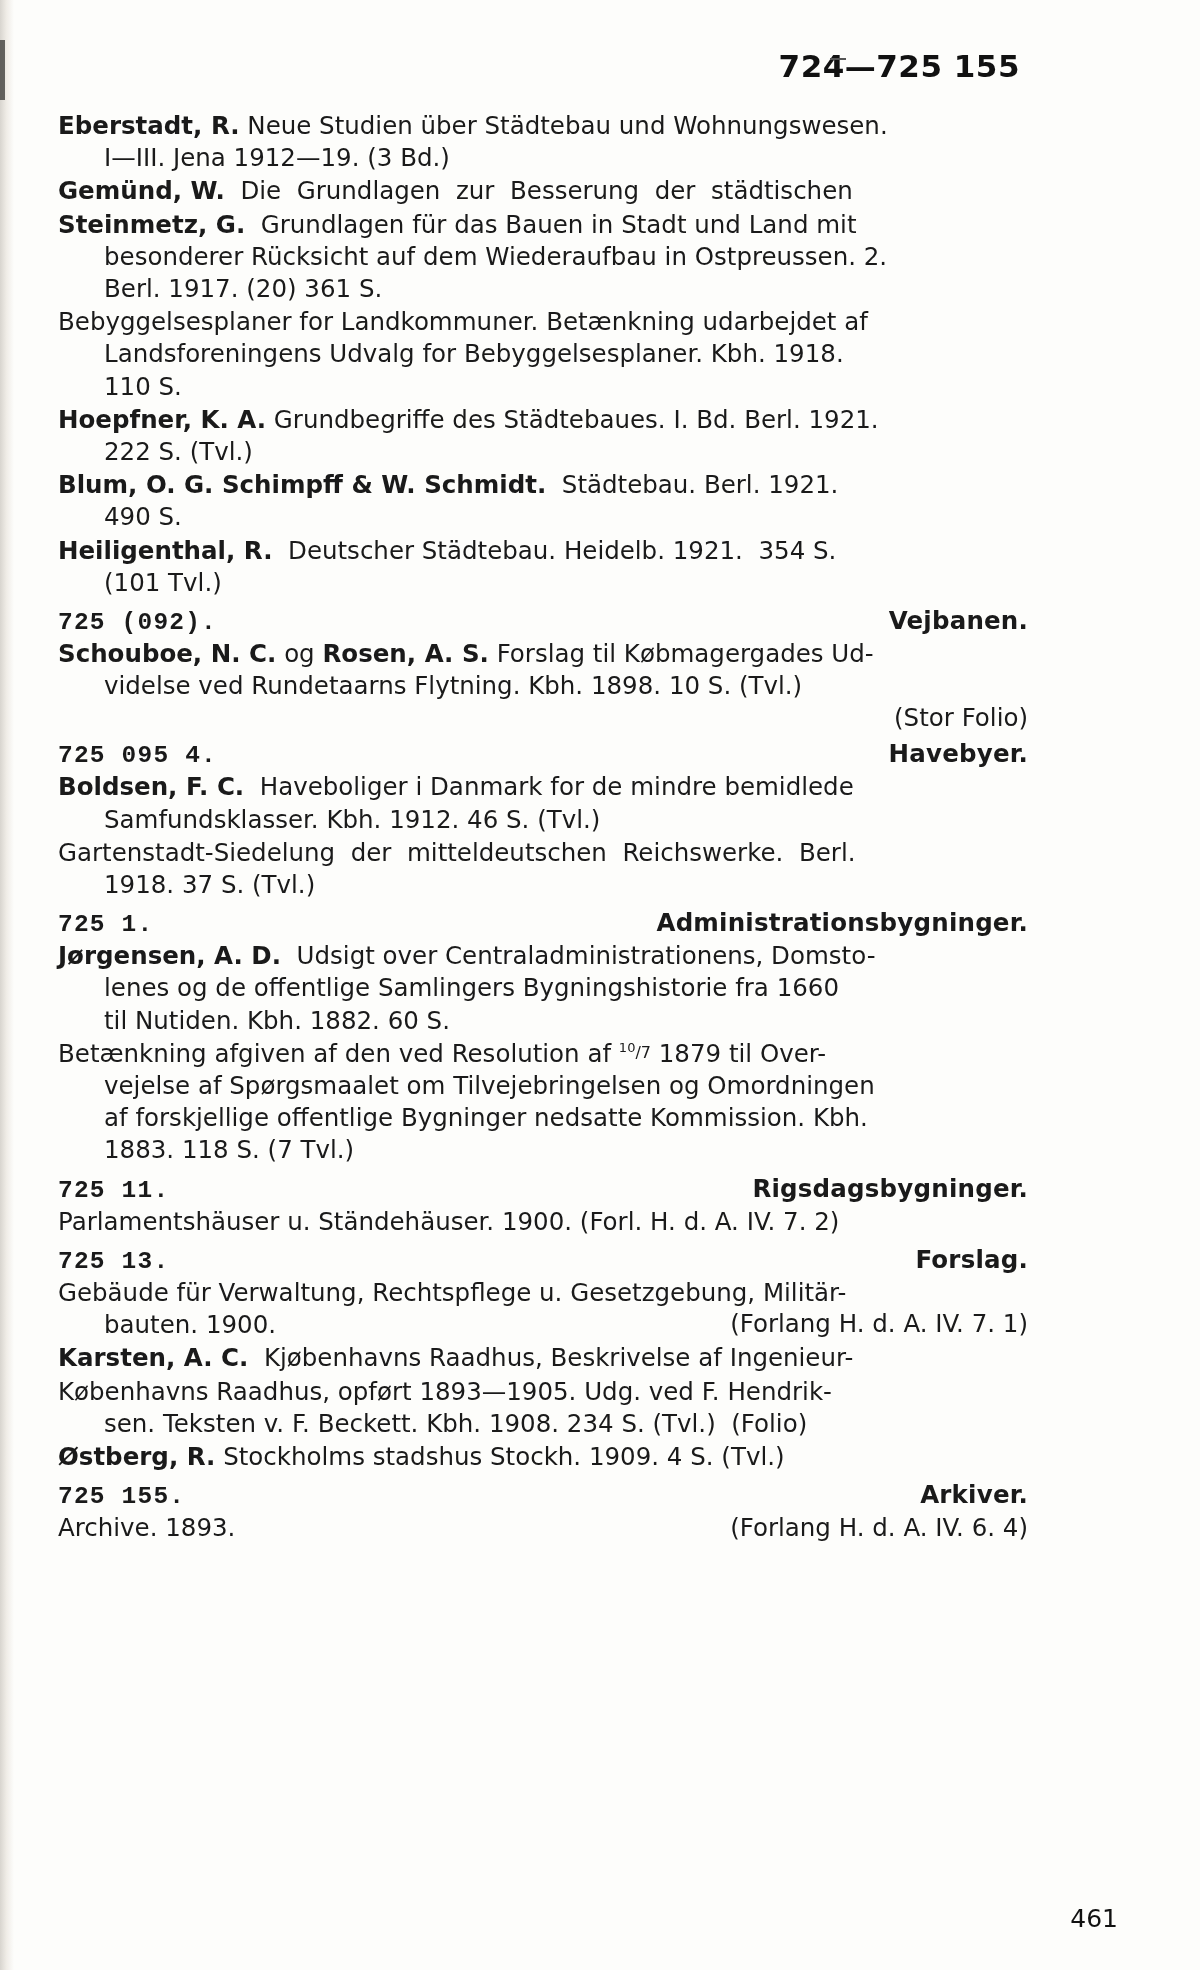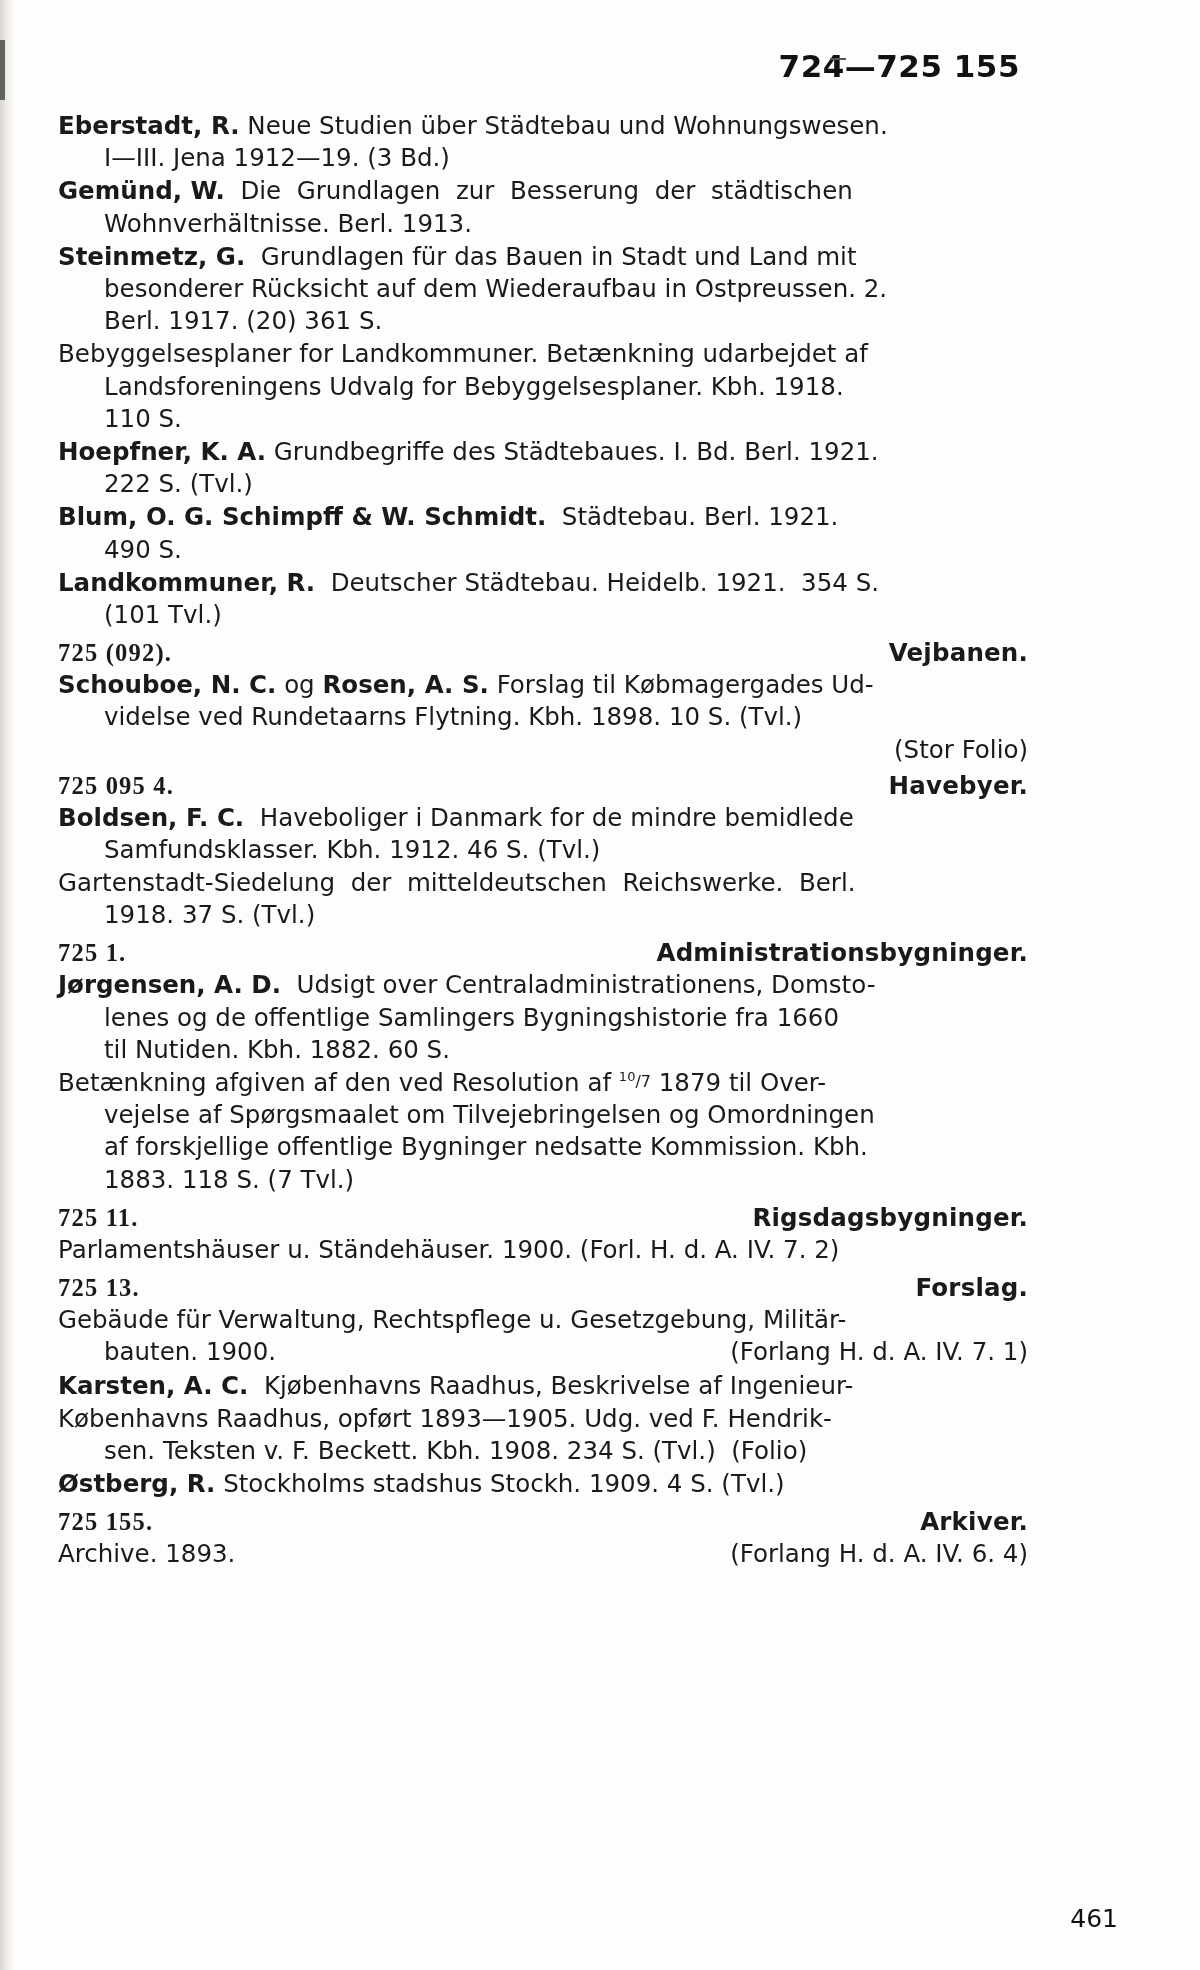--- a/index.html
+++ b/index.html
@@ -82,21 +82,21 @@
     display: flex;
     justify-content: space-between;
     align-items: baseline;
     font-size: 24.5px;
     font-weight: bold;
     padding-right: 30px;
     margin: 7px 0 2px 0;
     letter-spacing: .2px;
   }
   .secnum {
-    font-family: Liberation Serif, serif;
+    font-family: Liberation Mono, monospace;
     letter-spacing: 1.2px;
   }
   .secttl {
     font-family: "DejaVu Sans", sans-serif;
   }
   .rightalign {
     text-align: right;
     padding-right: 30px;
     font-size: 24.5px;
   }
@@ -140,21 +140,20 @@
 
     <div>
 
       <p class="entry hang">
         <b>Eberstadt, R.</b> Neue Studien über Städtebau und Wohnungswesen.<br>
         <span style="padding-left:46px;display:inline-block">I—III. Jena 1912—19. (3&nbsp;Bd.)</span>
       </p>
 
       <p class="entry">
         <b>Gemünd, W.</b>&nbsp;&nbsp;Die&nbsp; Grundlagen&nbsp; zur&nbsp; Besserung&nbsp; der&nbsp; städtischen<br>
-        <span style="padding-left:46px;display:inline-block">Wohnverhältnisse. Berl. 1913.</span>
       </p>
 
       <p class="entry">
         <b>Steinmetz, G.</b>&nbsp; Grundlagen für das Bauen in Stadt und Land mit<br>
         <span style="padding-left:46px;display:inline-block">besonderer Rücksicht auf dem Wiederaufbau in Ostpreussen. 2.</span><br>
         <span style="padding-left:46px;display:inline-block">Berl. 1917. (20) 361 S.</span>
       </p>
 
       <p class="entry">
         Bebyggelsesplaner for Landkommuner. Betænkning udarbejdet af<br>
@@ -166,21 +165,21 @@
         <b>Hoepfner, K. A.</b> Grundbegriffe des Städtebaues. I. Bd. Berl. 1921.<br>
         <span style="padding-left:46px;display:inline-block">222 S. (Tvl.)</span>
       </p>
 
       <p class="entry">
         <b>Blum, O. G. Schimpff &amp; W. Schmidt.</b>&nbsp; Städtebau. Berl. 1921.<br>
         <span style="padding-left:46px;display:inline-block">490 S.</span>
       </p>
 
       <p class="entry">
-        <b>Landkommuner, R.</b>&nbsp; Deutscher Städtebau. Heidelb. 1921.&nbsp; 354 S.<br>
+        <b>Heiligenthal, R.</b>&nbsp; Deutscher Städtebau. Heidelb. 1921.&nbsp; 354 S.<br>
         <span style="padding-left:46px;display:inline-block">(101 Tvl.)</span>
       </p>
 
     </div>
 
     <div class="secline">
       <span class="secnum">725 (092).</span>
       <span class="secttl">Vejbanen.</span>
     </div>
     <p class="entry">

